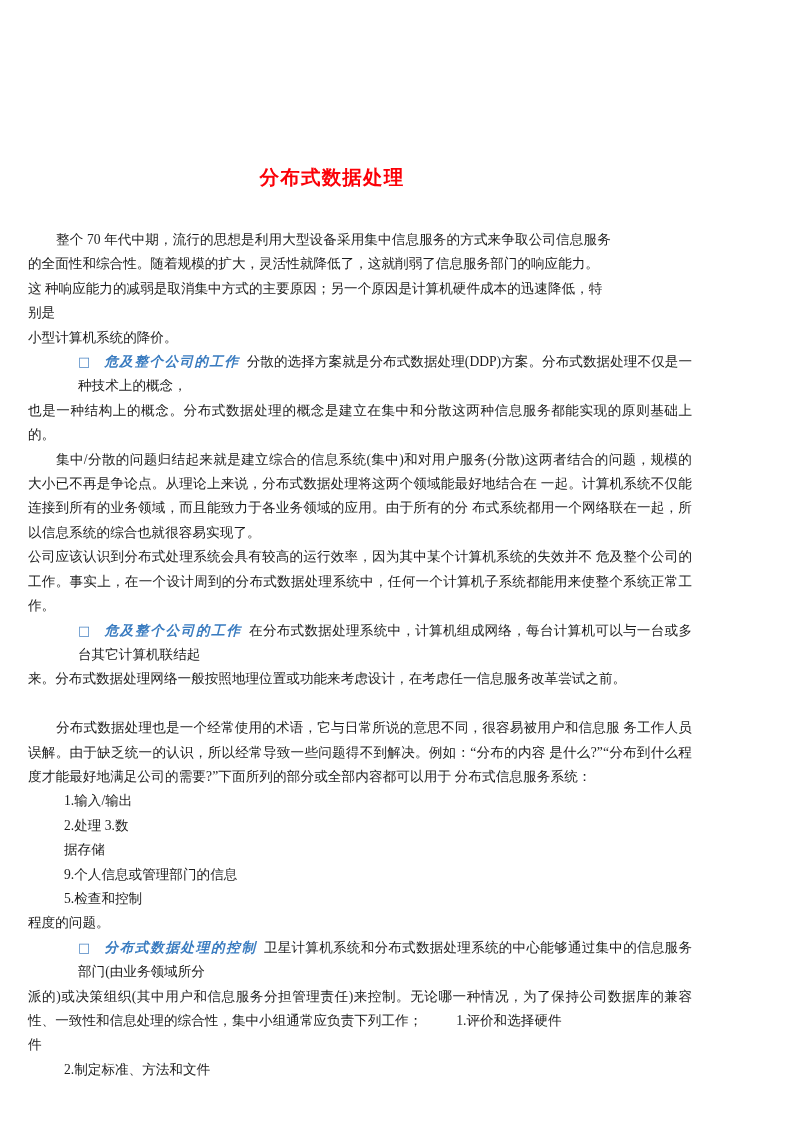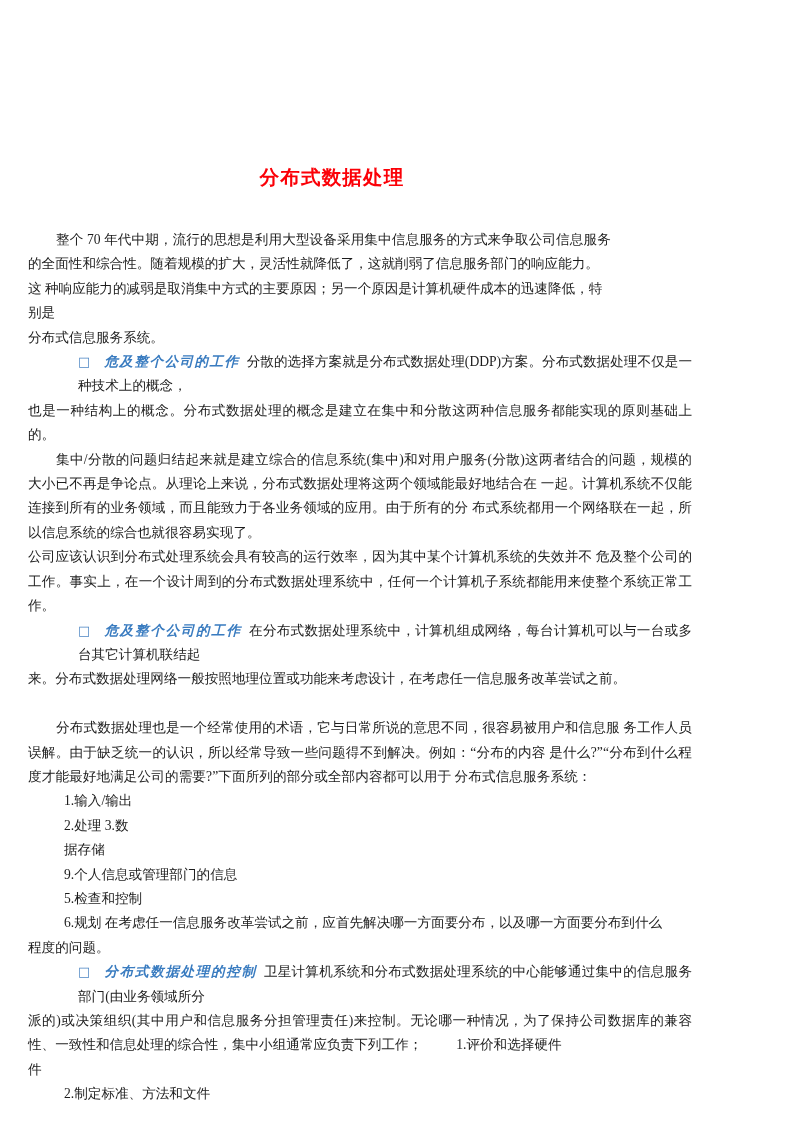--- a/index.html
+++ b/index.html
@@ -108,41 +108,40 @@
 <div class="page">
 
   <h1 class="doc-title">分布式数据处理</h1>
 
   <div class="body-block">
 
     <p class="para indent2"><span>整个 70 年代中期，流行的思想是利用大型设备采用集中信息服务的方式来争取公司信息服务</span></p>
     <p class="flush"><span>的全面性和综合性。随着规模的扩大，灵活性就降低了，这就削弱了信息服务部门的响应能力。</span></p>
     <p class="flush"><span>这 种响应能力的减弱是取消集中方式的主要原因；另一个原因是计算机硬件成本的迅速降低，特</span></p>
     <p class="flush"><span>别是</span></p>
-    <p class="flush"><span>分布式信息服务系统。</span></p>
+    <p class="flush"><span>小型计算机系统的降价。</span></p>
 
     <p class="bullet-block"><span class="sq">□</span><span class="bullet-head">危及整个公司的工作</span><span class="thin-space"></span><span>分散的选择方案就是分布式数据处理(DDP)方案。分布式数据处理不仅是一种技术上的概念，</span></p>
     <p class="flush"><span>也是一种结构上的概念。分布式数据处理的概念是建立在集中和分散这两种信息服务都能实现的原则基础上的。</span></p>
 
     <p class="para indent2"><span>集中/分散的问题归结起来就是建立综合的信息系统(集中)和对用户服务(分散)这两者结合的问题，规模的大小已不再是争论点。从理论上来说，分布式数据处理将这两个领域能最好地结合在 一起。计算机系统不仅能连接到所有的业务领域，而且能致力于各业务领域的应用。由于所有的分 布式系统都用一个网络联在一起，所以信息系统的综合也就很容易实现了。</span></p>
     <p class="flush"><span>公司应该认识到分布式处理系统会具有较高的运行效率，因为其中某个计算机系统的失效并不 危及整个公司的工作。事实上，在一个设计周到的分布式数据处理系统中，任何一个计算机子系统都能用来使整个系统正常工作。</span></p>
 
     <p class="bullet-block"><span class="sq">□</span><span class="bullet-head">危及整个公司的工作</span><span class="thin-space"></span><span>在分布式数据处理系统中，计算机组成网络，每台计算机可以与一台或多台其它计算机联结起</span></p>
     <p class="flush"><span>来。分布式数据处理网络一般按照地理位置或功能来考虑设计，在考虑任一信息服务改革尝试之前。</span></p>
 
     <div class="spacer"></div>
 
     <p class="para indent2"><span>分布式数据处理也是一个经常使用的术语，它与日常所说的意思不同，很容易被用户和信息服 务工作人员误解。由于缺乏统一的认识，所以经常导致一些问题得不到解决。例如：“分布的内容 是什么?”“分布到什么程度才能最好地满足公司的需要?”下面所列的部分或全部内容都可以用于 分布式信息服务系统：</span></p>
 
     <p class="numlist"><span>1.输入/输出</span></p>
     <p class="numlist"><span>2.处理 3.数</span></p>
     <p class="numlist"><span>据存储</span></p>
     <p class="numlist"><span>9.个人信息或管理部门的信息</span></p>
     <p class="numlist"><span>5.检查和控制</span></p>
-    <p class="numlist wrap"><span>6.规划 在考虑任一信息服务改革尝试之前，应首先解决哪一方面要分布，以及哪一方面要分布到什么</span></p>
     <p class="flush"><span>程度的问题。</span></p>
 
     <p class="bullet-block"><span class="sq">□</span><span class="bullet-head">分布式数据处理的控制</span><span class="thin-space"></span><span>卫星计算机系统和分布式数据处理系统的中心能够通过集中的信息服务部门(由业务领域所分</span></p>
     <p class="flush"><span>派的)或决策组织(其中用户和信息服务分担管理责任)来控制。无论哪一种情况，为了保持公司数据库的兼容性、一致性和信息处理的综合性，集中小组通常应负责下列工作；</span><span class="wide-space"></span><span>1.评价和选择硬件</span></p>
     <p class="flush"><span>件</span></p>
     <p class="numlist"><span>2.制定标准、方法和文件</span></p>
 
   </div>
 </div>
 

